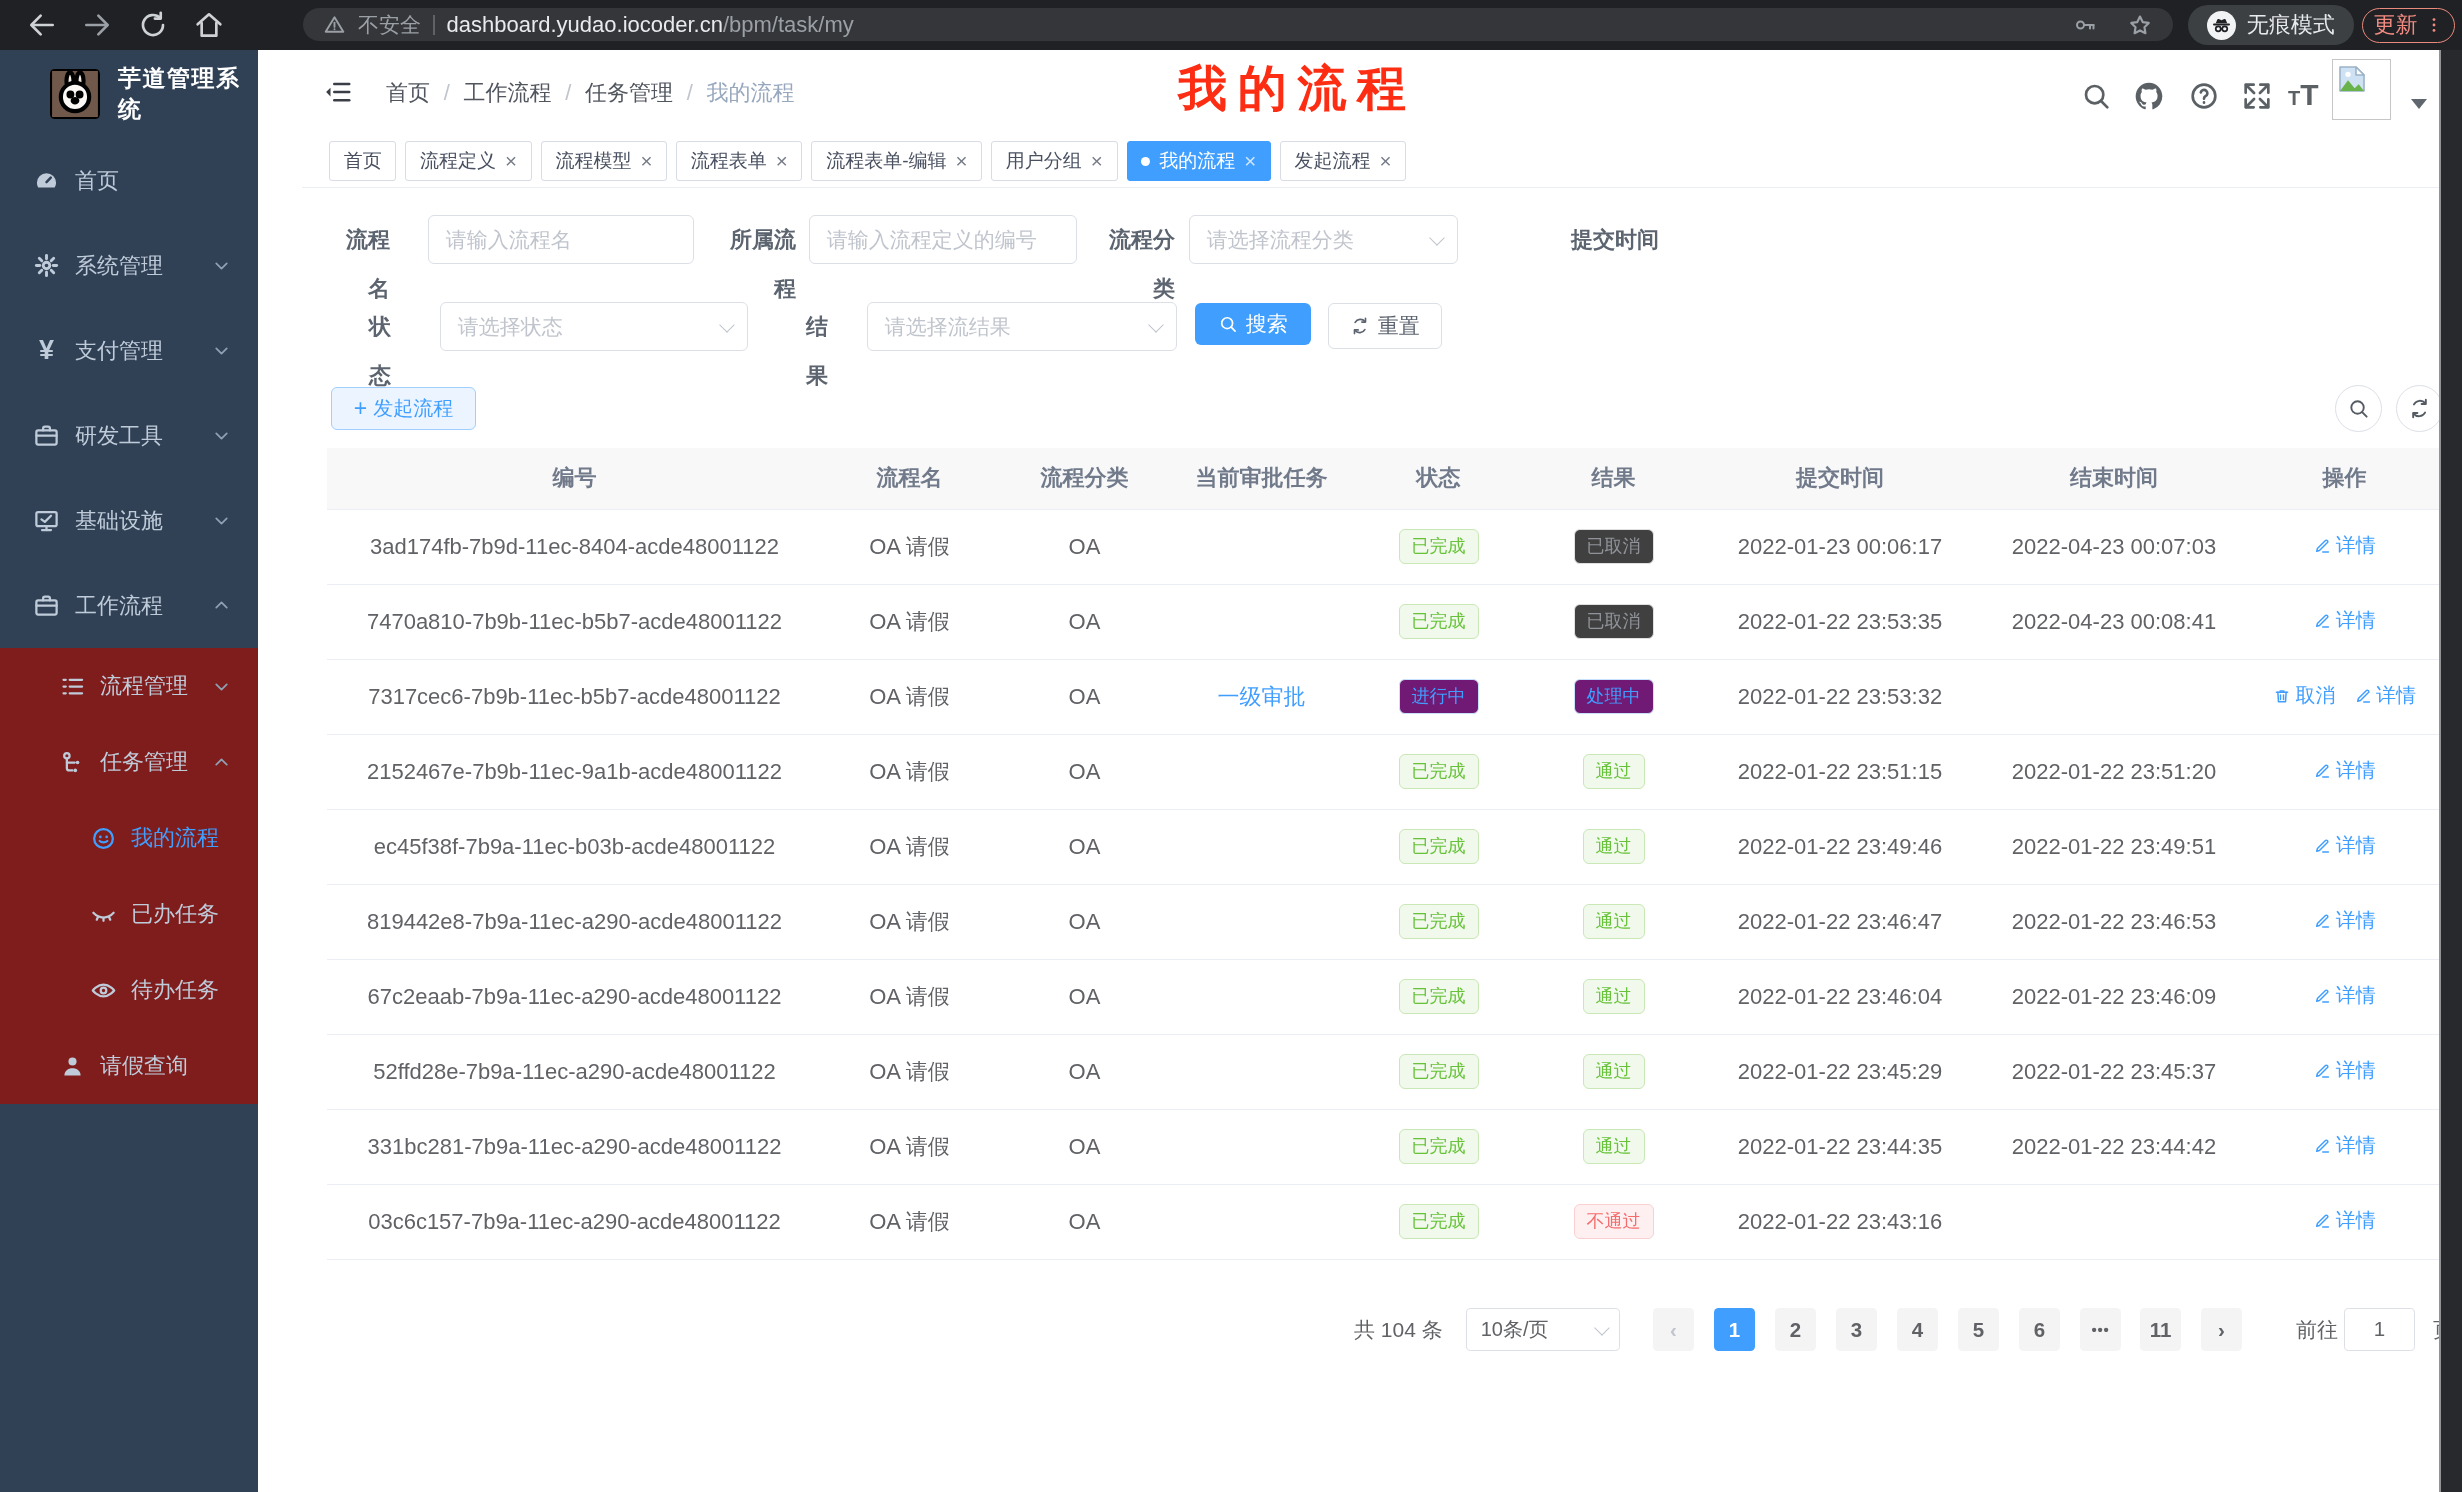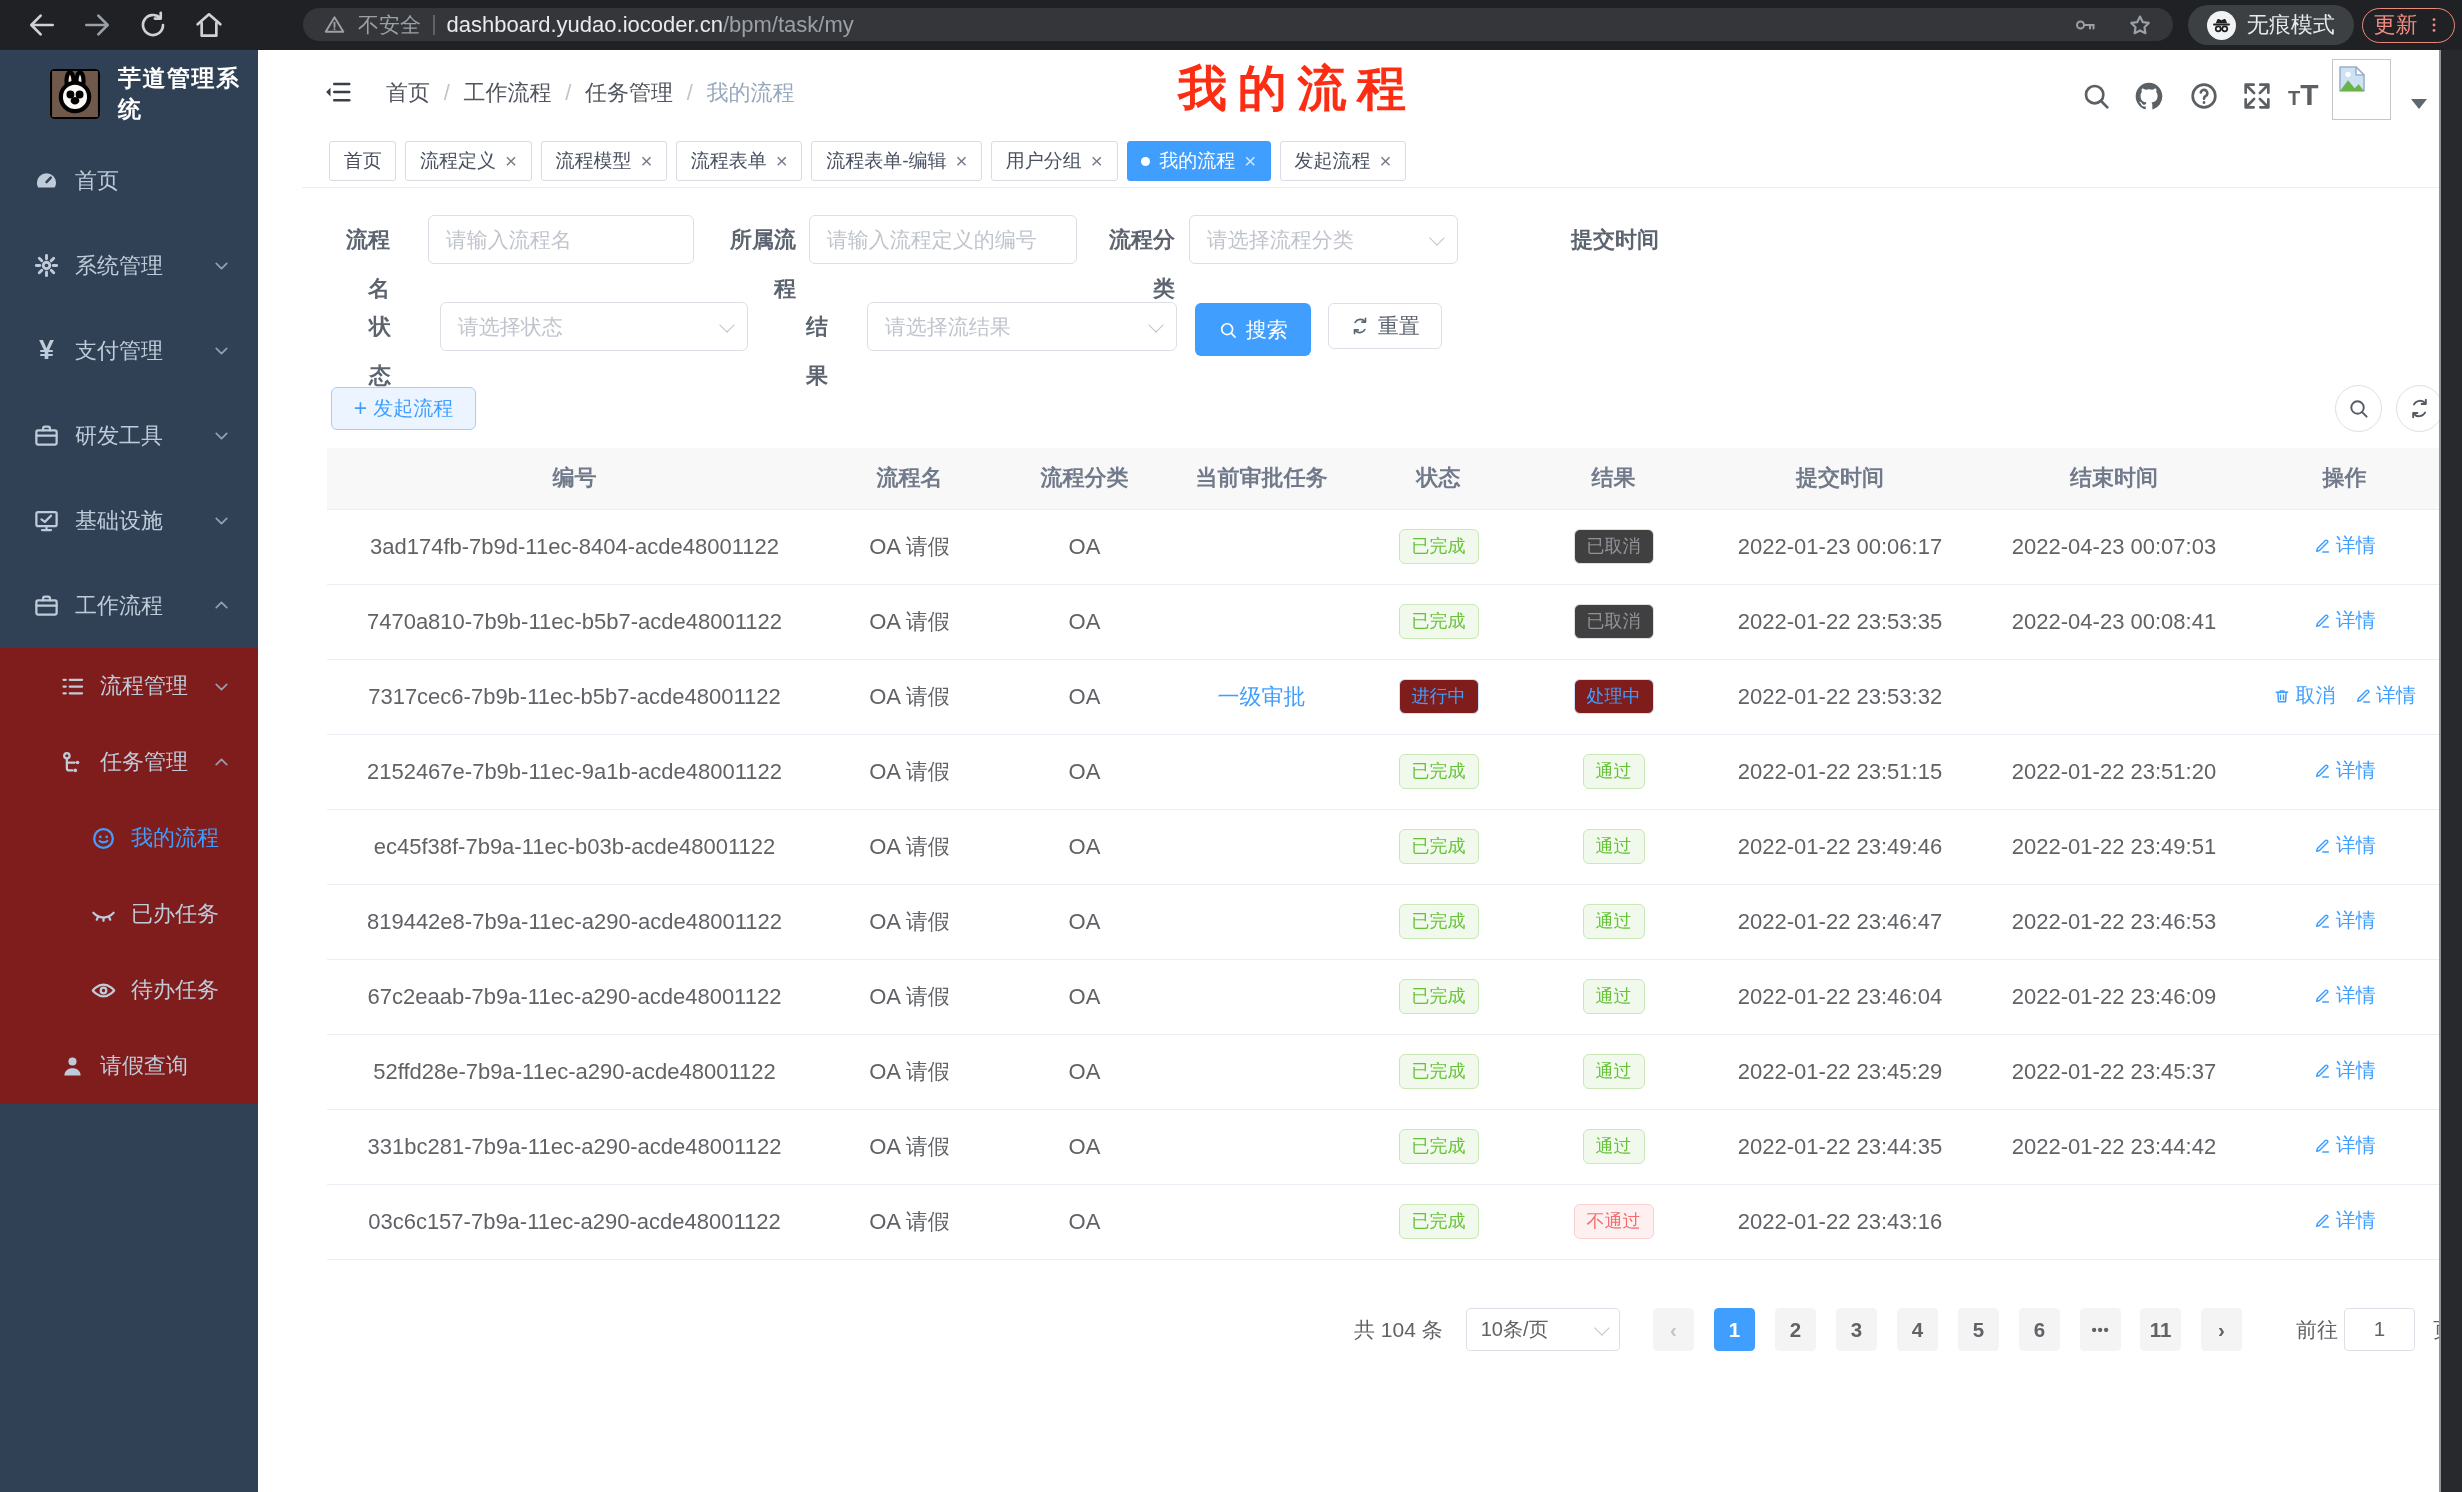--- a/index.html
+++ b/index.html
@@ -67,37 +67,37 @@
   .content{position:absolute;left:302px;top:189px;right:23px;bottom:0;background:#fff;z-index:3}
   .flabel{position:absolute;height:49px;line-height:49px;font-size:22px;font-weight:700;color:#5c6470;text-align:right}
   .ffield{position:absolute;height:49px;border:1.5px solid #dcdfe6;border-radius:6px;background:#fff;
     display:flex;align-items:center;padding:0 16.7px;font-size:21px;color:#c0c4cc;gap:9px}
   .chevthin{width:10.7px;height:10.7px;border-right:1.5px solid #c0c4cc;border-bottom:1.5px solid #c0c4cc;
     transform:rotate(45deg) translateY(-2.3px);margin-left:auto;flex:0 0 auto}
   .daterange .seg{flex:1;text-align:center}
   .daterange .cal{width:23px;height:23px;color:#c0c4cc}
   .btn{position:absolute;display:flex;align-items:center;justify-content:center;gap:7.6px;border-radius:6px;font-size:21px;cursor:pointer}
   .btn .ic{width:20px;height:20px}
-  .btn-search{left:893px;top:114px;width:116px;height:53px;background:#409eff;color:#fff}
+  .btn-search{left:893px;top:114px;width:116px;height:42px;background:#409eff;color:#fff}
   .btn-reset{left:1026px;top:114px;width:114px;height:46px;background:#fff;border:1.5px solid #dcdfe6;color:#5c6470}
   .btn-create{left:29px;top:198px;width:145px;height:43px;background:#ecf5ff;border:1.5px solid #a0cfff;color:#409eff;font-size:20px;gap:6px}
   .btn-create .plus{font-size:23px;font-weight:400;line-height:23px}
   .cbtn{position:absolute;top:196px;width:47px;height:47px;border:1.5px solid #dcdfe6;border-radius:50%;
     display:flex;align-items:center;justify-content:center;color:#606266;background:#fff;cursor:pointer}
   .cbtn .ic{width:23px;height:23px;color:#555b63}
 
   
   .tblwrap{position:absolute;left:25px;top:259px;width:2112px}
   table{width:100%;border-collapse:collapse;table-layout:fixed}
   th{height:61px;background:#f8f8f9;color:#717a8a;font-size:22px;font-weight:600;text-align:center;border-bottom:1.5px solid #ebeef5}
   td{height:75px;border-bottom:1.5px solid #ebeef5;text-align:center;font-size:22px;color:#606266;overflow:hidden;white-space:nowrap}
   .badge{display:inline-block;padding:6px 12px;border-radius:6px;font-size:18px;border:1.5px solid;line-height:1.2}
   .b-success{color:#67c23a;background:#f0f9eb;border-color:#c9e8b6}
   .b-info{color:#909399;background:#404040;border-color:#e0e0e2}
-  .b-primary{color:#409eff;background:#7f1d1d;border-color:#c9e2fb}
+  .b-primary{color:#409eff;background:#701a75;border-color:#c9e2fb}
   .b-danger{color:#f56c6c;background:#fef0f0;border-color:#fbd0d0}
   .tasklink{color:#409eff;cursor:pointer}
   .oplink{color:#409eff;font-size:20px;display:inline-flex;align-items:center;gap:4.6px;margin:0 9px;cursor:pointer}
   .oplink .ic{width:18px;height:18px}
 
   
   .pg{position:absolute;top:1119px;left:0;right:0;height:43px;font-size:21px;color:#606266}
   .pg .total{position:absolute;left:1052px;line-height:43px}
   .pg .sizesel{position:absolute;left:1164px;width:154px;height:43px;border:1.5px solid #dcdfe6;border-radius:4.6px;
     display:flex;align-items:center;padding:0 13.7px;font-size:20px;color:#606266;background:#fff;cursor:pointer}

